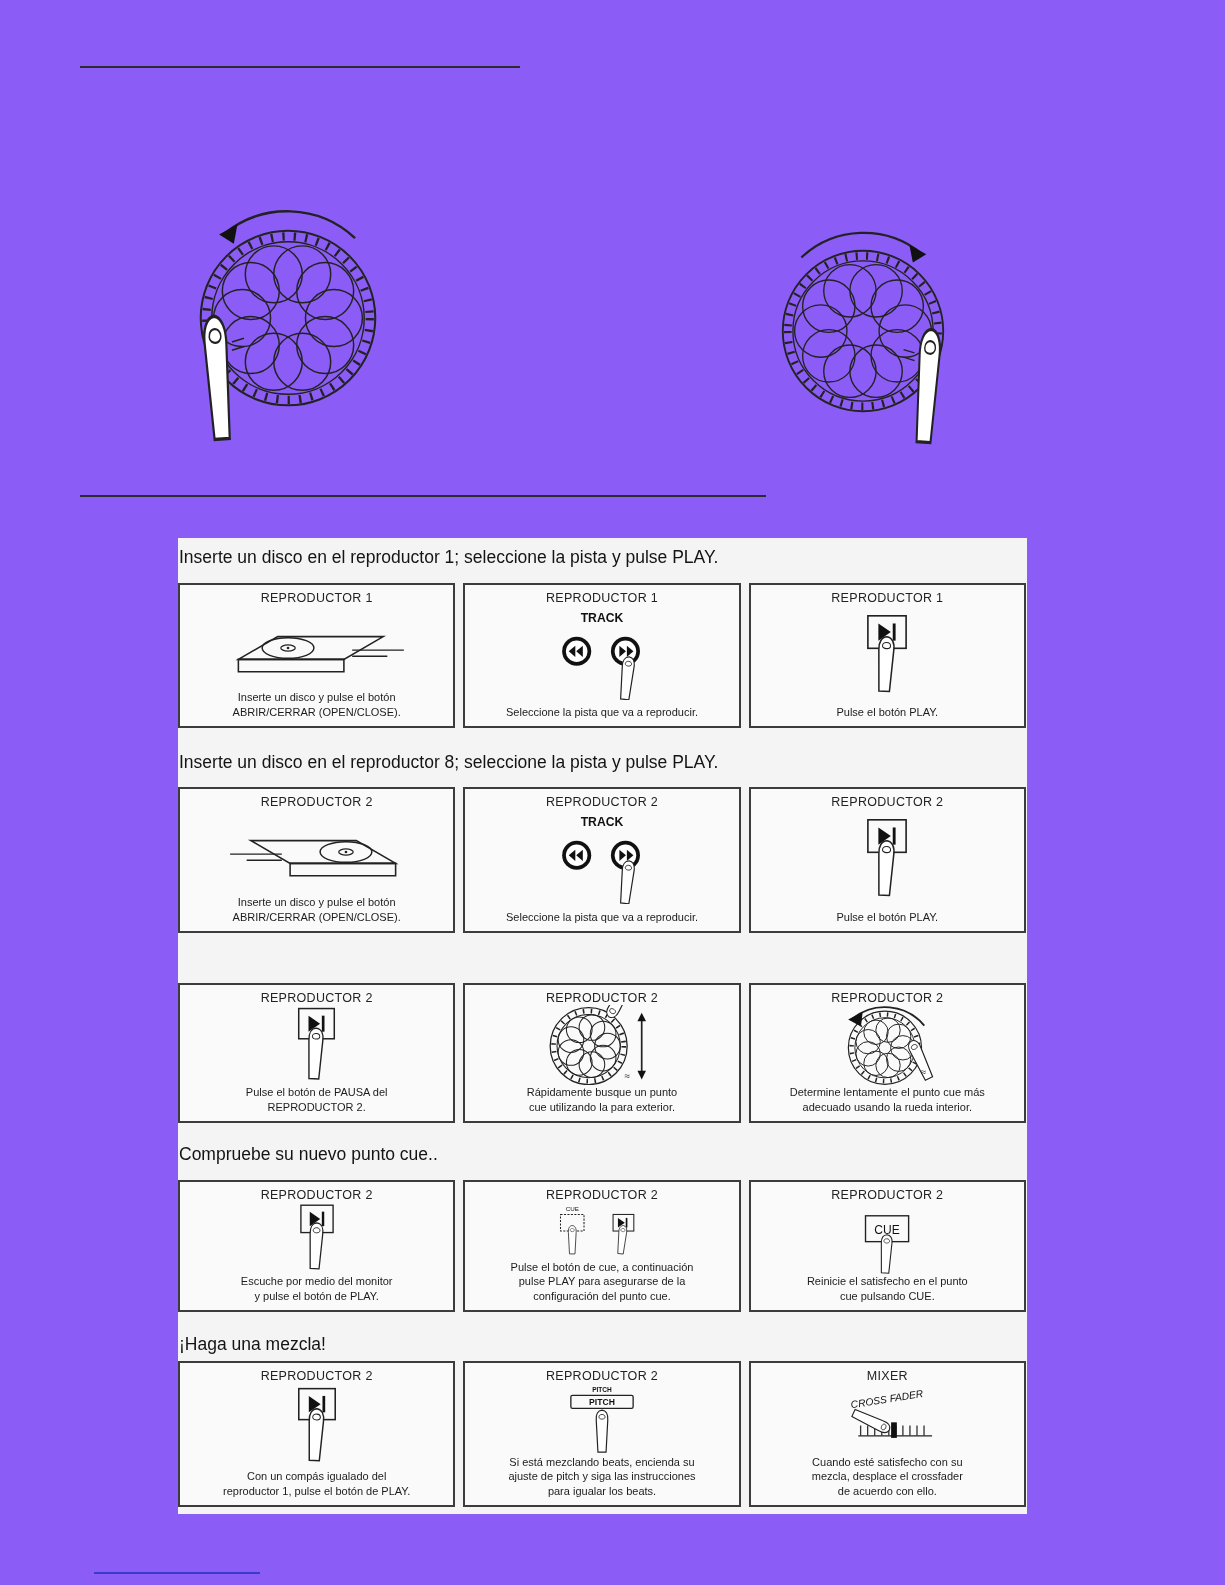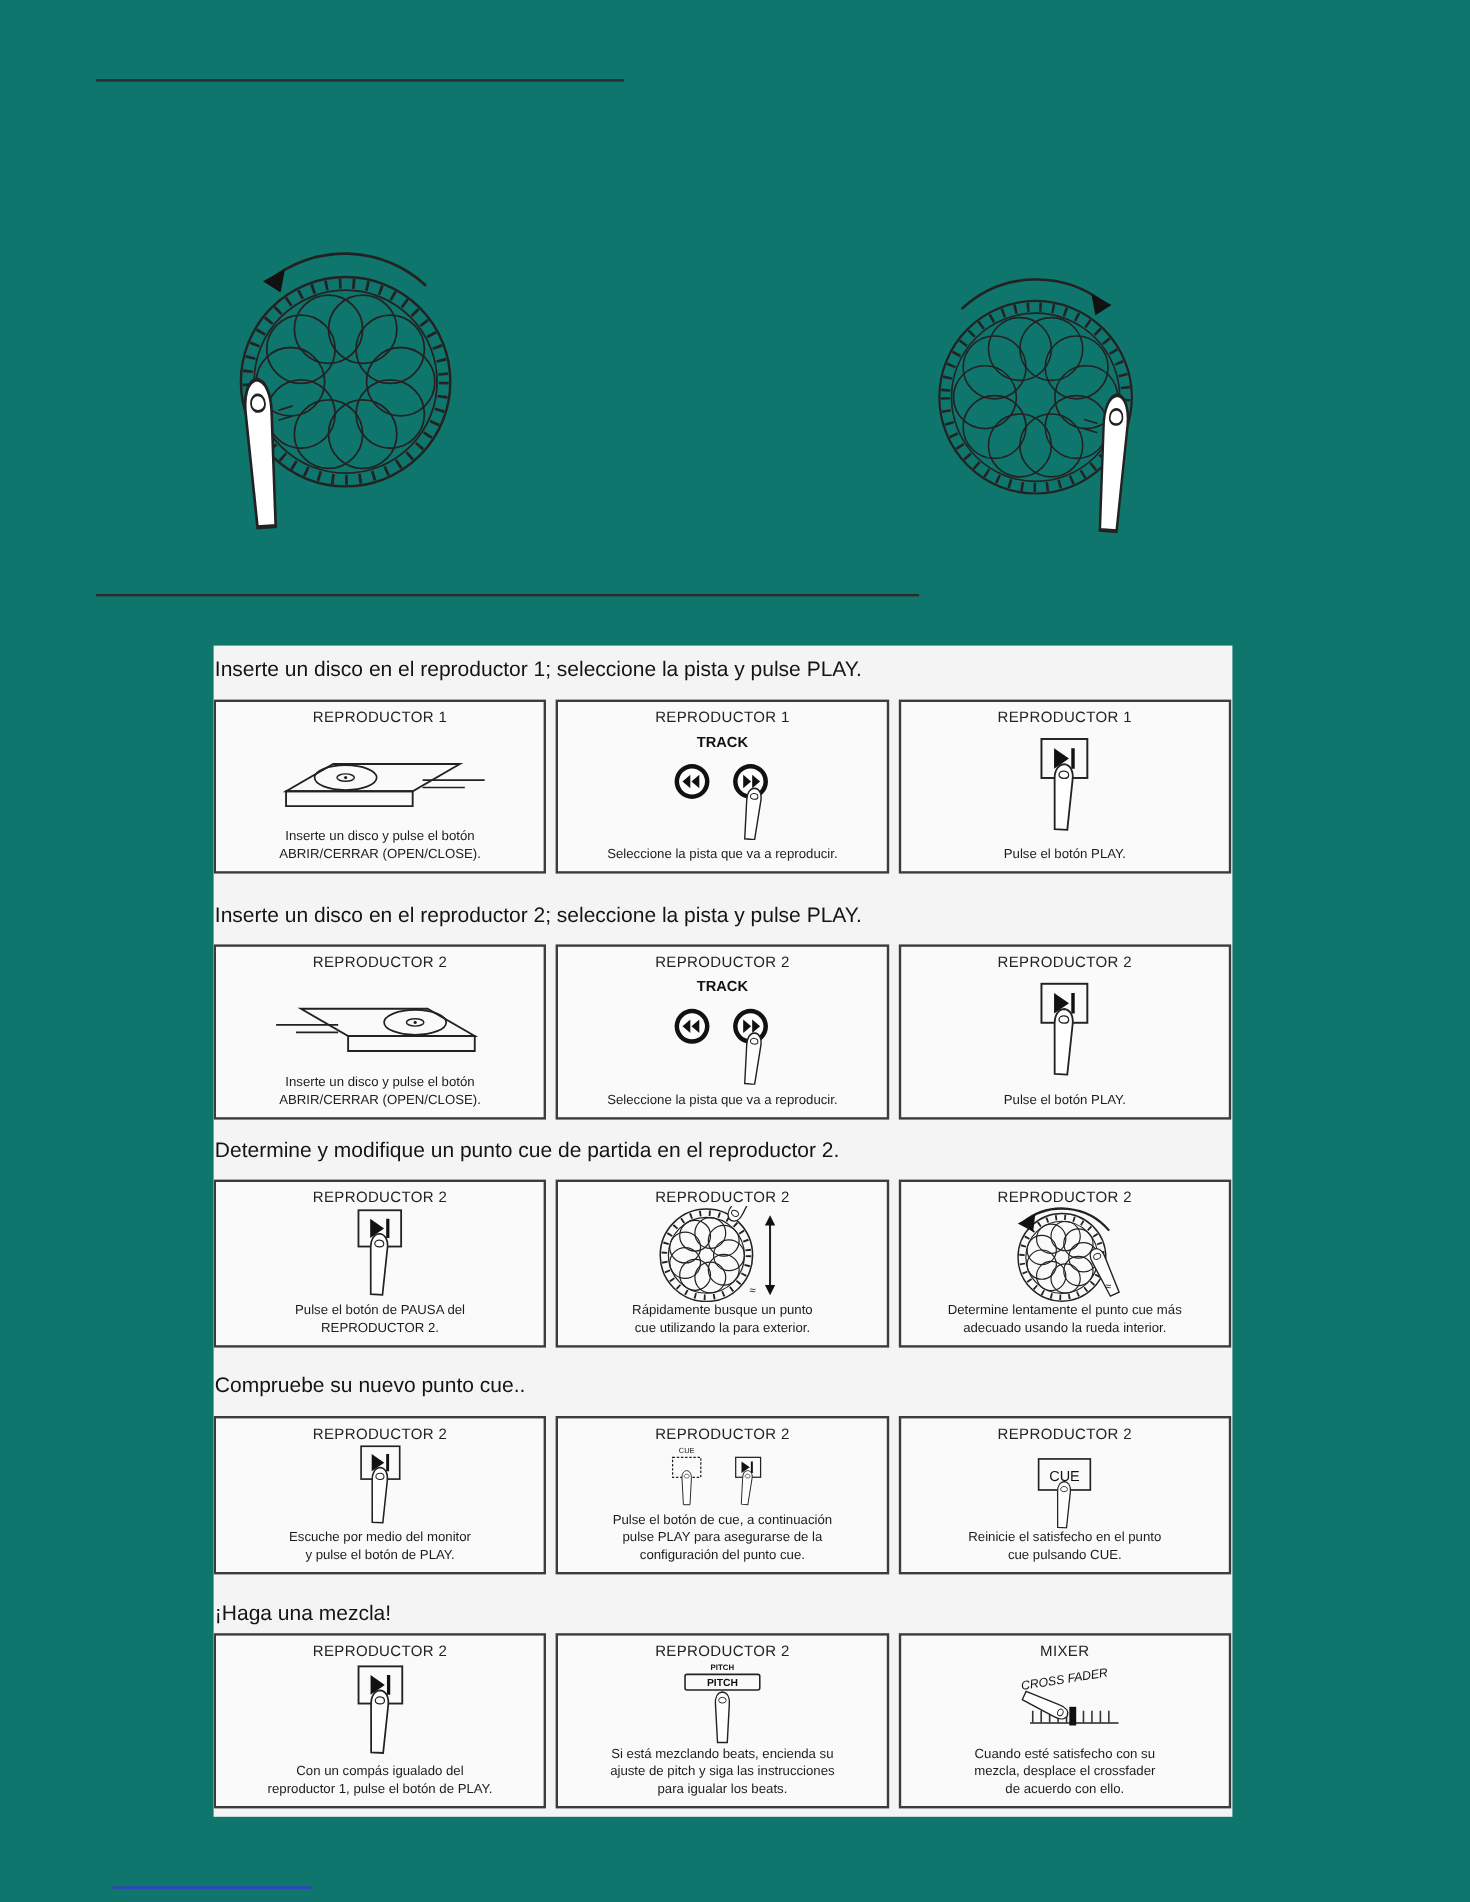--- a/index.html
+++ b/index.html
@@ -1,18 +1,18 @@
 <!DOCTYPE html>
 <html><head>
 <meta charset="utf-8">
 <style>
   *{margin:0;padding:0;box-sizing:border-box}
   html,body{background:#fff}
   body{font-family:"Liberation Sans",sans-serif;color:#111}
-  #page{position:relative;width:1225px;height:1585px;background:#0f766e;overflow:hidden}
+  #page{position:relative;width:1225px;height:1585px;background:#8b5cf6;overflow:hidden}
   .rule{position:absolute;height:2px;background:#2b2b2b}
   #backdrop{position:absolute;left:178px;top:538px;width:849px;height:976px;background:#f4f4f4}
   .section-heading{position:absolute;left:179px;font-size:17.5px;color:#141414;white-space:nowrap}
   .row{position:absolute;left:178px;width:848px;display:flex;gap:8px}
   .panel{flex:1;border:2px solid #3c3c3c;background:#fafafa;display:flex;flex-direction:column;align-items:center;padding:6px 4px 7px;min-width:0}
   .panel-title{font-size:12.5px;letter-spacing:.3px;color:#222;white-space:nowrap}
   .panel-icon{flex:1;min-height:0;width:100%;display:flex;align-items:center;justify-content:center}
   .panel-icon svg{max-height:100%}
   .panel-caption{font-size:11px;line-height:1.3;text-align:center;white-space:pre-line;color:#1c1c1c}
   .wheel-fig{position:absolute}
@@ -150,21 +150,21 @@
       <div class="panel-title">REPRODUCTOR 1</div>
       <div class="panel-icon">
         <svg width="58" height="86" viewBox="0 0 60 90">
             <use href="#playpress"></use>
           </svg>
       </div>
       <div class="panel-caption">Pulse el botón PLAY.</div>
     </div>
   </div>
 
-  <div class="section-heading" style="top:752px">Inserte un disco en el reproductor 2; seleccione la pista y pulse PLAY.</div>
+  <div class="section-heading" style="top:752px">Inserte un disco en el reproductor 8; seleccione la pista y pulse PLAY.</div>
   <div class="row" style="top:787px;height:146px">
     <div class="panel">
       <div class="panel-title">REPRODUCTOR 2</div>
       <div class="panel-icon">
         <svg width="180" height="60" viewBox="0 0 172 58">
             <use href="#tray" transform="translate(172,0) scale(-1,1)"></use>
           </svg>
       </div>
       <div class="panel-caption">Inserte un disco y pulse el botón
 ABRIR/CERRAR (OPEN/CLOSE).</div>
@@ -182,21 +182,20 @@
       <div class="panel-title">REPRODUCTOR 2</div>
       <div class="panel-icon">
         <svg width="58" height="86" viewBox="0 0 60 90">
             <use href="#playpress"></use>
           </svg>
       </div>
       <div class="panel-caption">Pulse el botón PLAY.</div>
     </div>
   </div>
 
-  <div class="section-heading" style="top:948px">Determine y modifique un punto cue de partida en el reproductor 2.</div>
   <div class="row" style="top:983px;height:140px">
     <div class="panel">
       <div class="panel-title">REPRODUCTOR 2</div>
       <div class="panel-icon">
         <svg width="55" height="80" viewBox="0 0 60 90">
             <use href="#playpress"></use>
           </svg>
       </div>
       <div class="panel-caption">Pulse el botón de PAUSA del
 REPRODUCTOR 2.</div>

